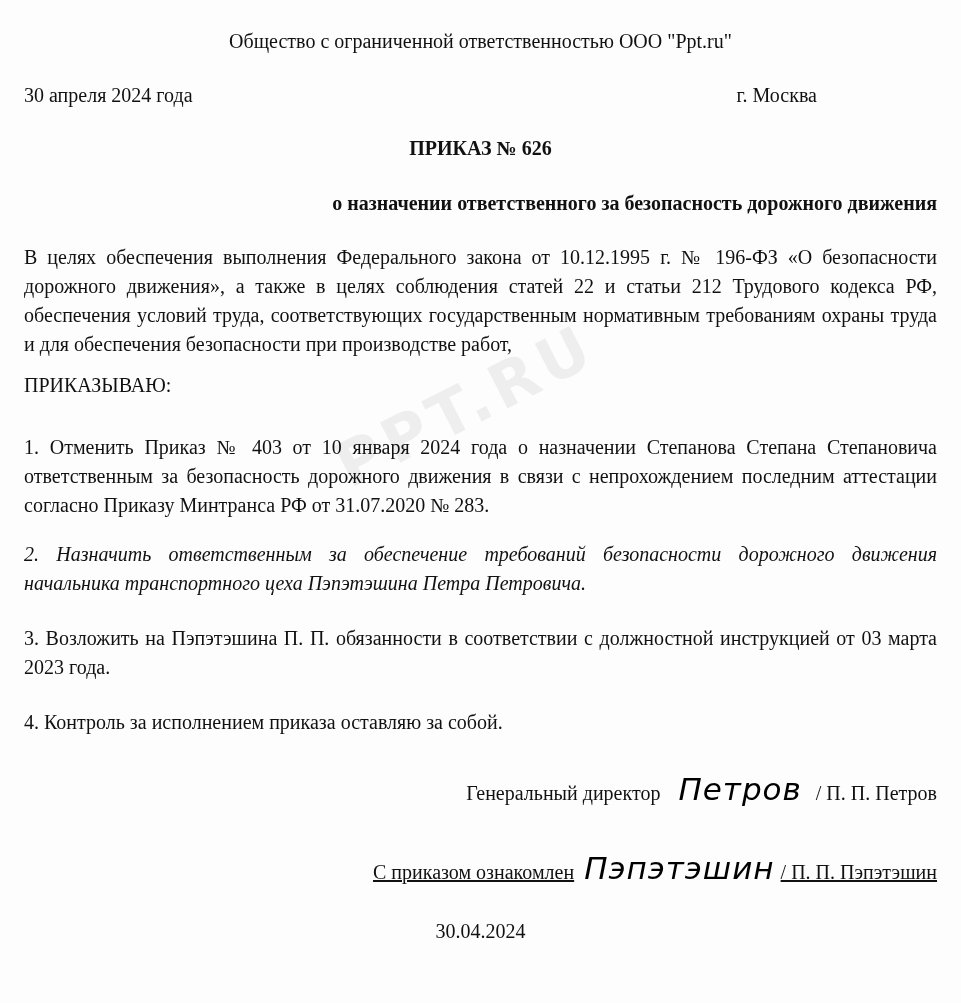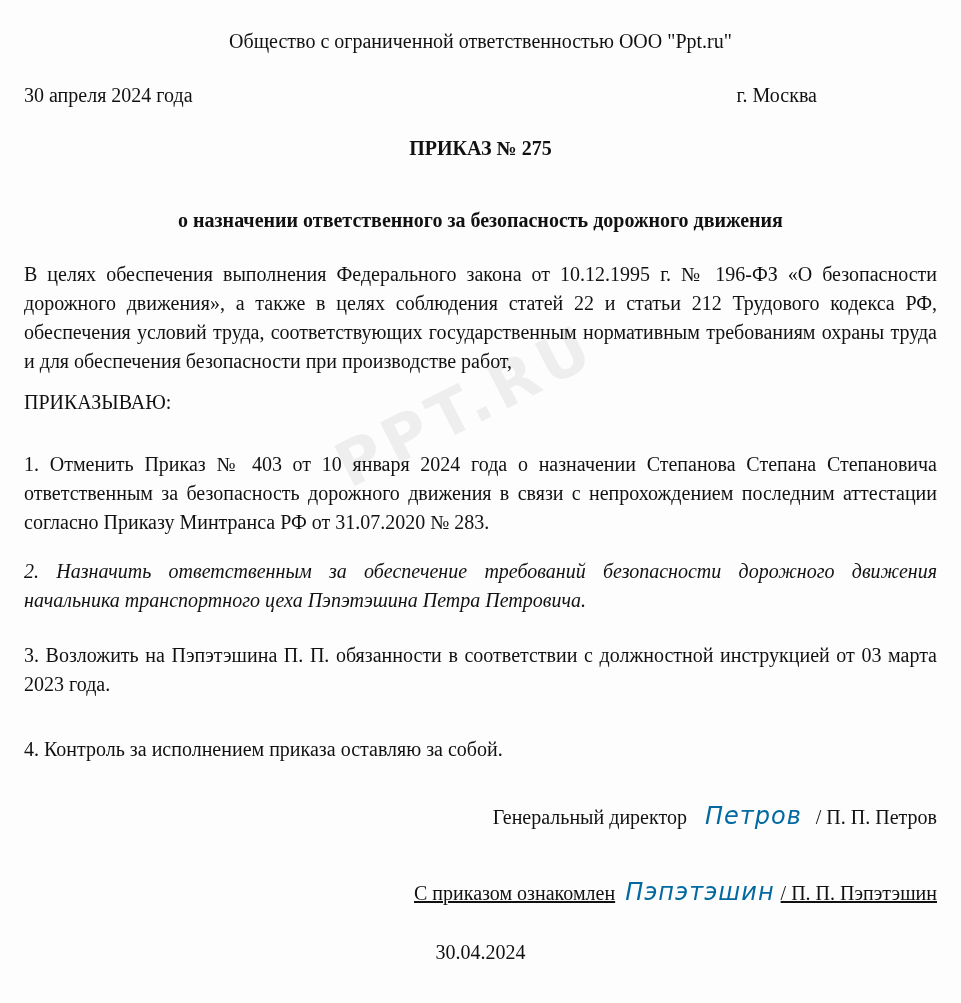--- a/index.html
+++ b/index.html
@@ -52,50 +52,50 @@
   .meta-city {
     margin-right: 120px;
     margin-left: 40px;
   }
   .order-title {
     margin-top: 24px;
     text-align: center;
     font-weight: bold;
   }
   .order-subject {
-    margin-top: 43px;
-    text-align: center;
+    margin-top: 26px;
+    text-align: right;
     font-weight: bold;
   }
   .preamble {
     margin-top: 25px;
     text-align: justify;
   }
   .decree-word {
     margin-top: 12px;
   }
   .order-item {
     text-align: justify;
   }
   .item-1 { margin-top: 33px; }
   .item-2 { margin-top: 20px; font-style: italic; }
   .item-3 { margin-top: 26px; }
-  .item-4 { margin-top: 36px; }
+  .item-4 { margin-top: 26px; }
   .sig-row {
     text-align: right;
     white-space: nowrap;
   }
   .sig-1 { margin-top: 38px; }
   .sig-2 { margin-top: 46px; text-decoration: underline; }
   .autograph {
     display: inline-block;
     font-family: "DejaVu Sans", sans-serif;
     font-style: italic;
-    font-size: 24px;
-    color: #0369a1;
+    font-size: 31px;
+    color: #000000;
     margin: 0 14px 0 18px;
     letter-spacing: 1px;
   }
   .sig-2 .autograph {
     margin: 0 6px 0 10px;
   }
   .footer-date {
     margin-top: 30px;
     text-align: center;
   }
@@ -107,21 +107,21 @@
 
 <div class="page">
 
   <div class="company">Общество с ограниченной ответственностью ООО "Ppt.ru"</div>
 
   <div class="meta-row">
     <span class="meta-date">30 апреля 2024 года</span>
     <span class="meta-city">г. Москва</span>
   </div>
 
-  <div class="order-title">ПРИКАЗ № 275</div>
+  <div class="order-title">ПРИКАЗ № 626</div>
 
   <div class="order-subject">о назначении ответственного за безопасность дорожного движения</div>
 
   <div class="preamble">В целях обеспечения выполнения Федерального закона от 10.12.1995 г. № 196-ФЗ «О безопасности дорожного движения», а также в целях соблюдения статей 22 и статьи 212 Трудового кодекса РФ, обеспечения условий труда, соответствующих государственным нормативным требованиям охраны труда и для обеспечения безопасности при производстве работ,</div>
 
   <div class="decree-word">ПРИКАЗЫВАЮ:</div>
 
   <div class="order-item item-1">1. Отменить Приказ № 403 от 10 января 2024 года о назначении Степанова Степана Степановича ответственным за безопасность дорожного движения в связи с непрохождением последним аттестации согласно Приказу Минтранса РФ от 31.07.2020 № 283.</div>
 
   <div class="order-item item-2">2. Назначить ответственным за обеспечение требований безопасности дорожного движения начальника транспортного цеха Пэпэтэшина Петра Петровича.</div>

